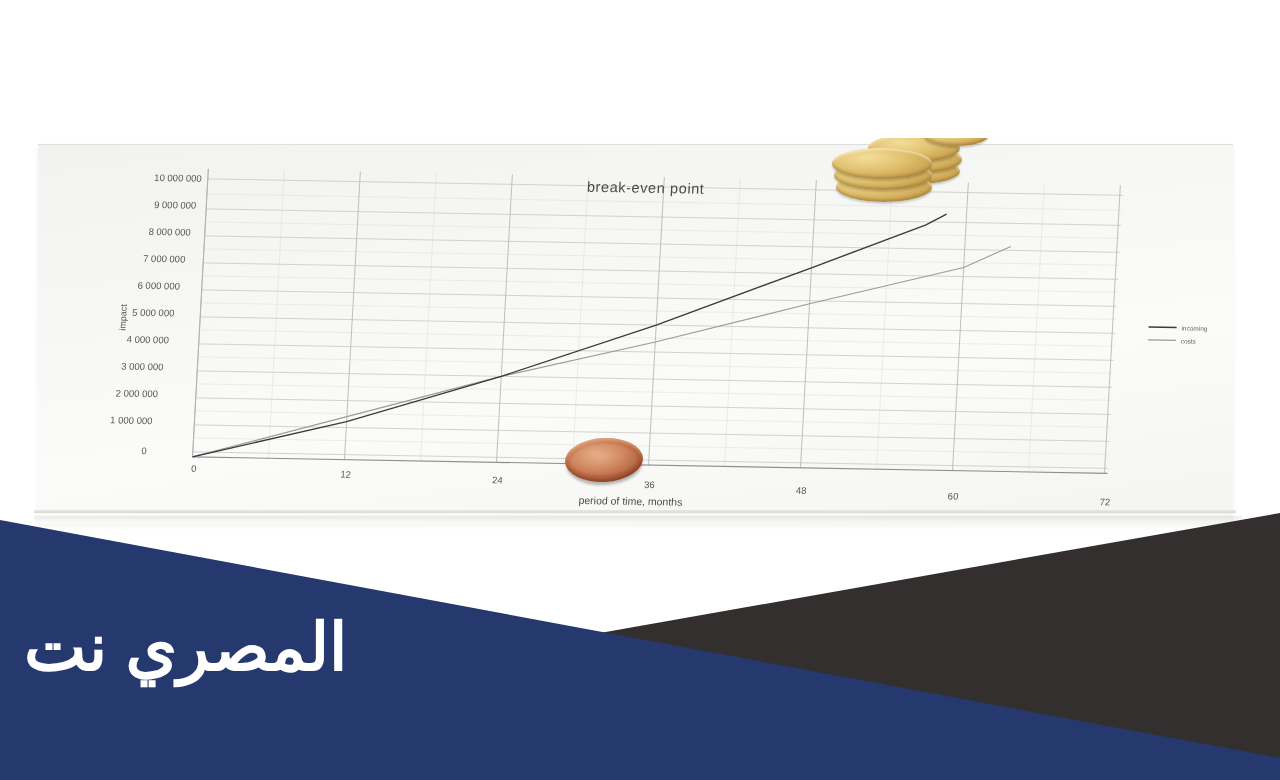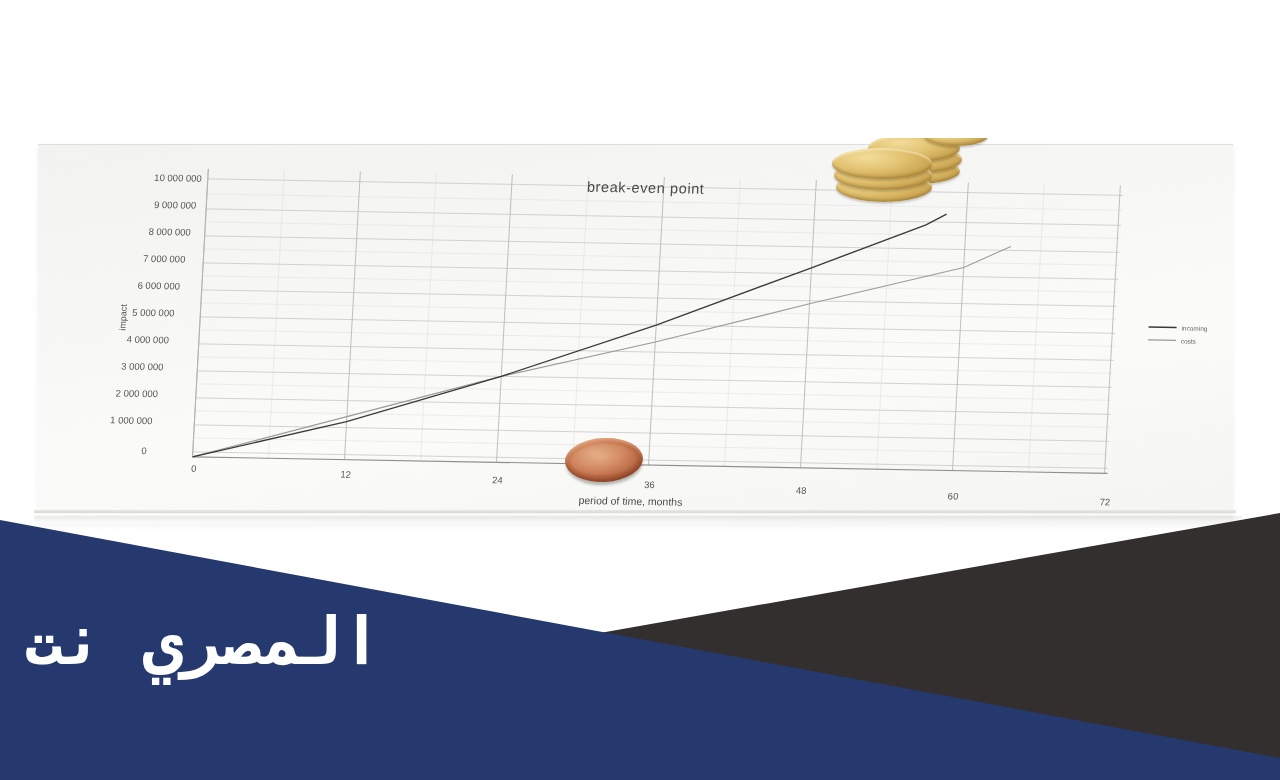--- a/index.html
+++ b/index.html
@@ -75,21 +75,21 @@
   #banner svg{display:block;}
   .arabic-brand{
     position:absolute;
     left:24px; top:614px;
     color:#ffffff;
     font-size:66px;
     font-weight:bold;
     direction:rtl;
     letter-spacing:0px;
     line-height:1;
-    font-family:Liberation Mono, monospace;
+    font-family:Liberation Sans, sans-serif;
     white-space:nowrap;
   }
 </style>
 </head>
 <body>
 
 <div id="photo">
 
   <div class="sheet"></div>
   <div class="sheet-edge-top"></div>

